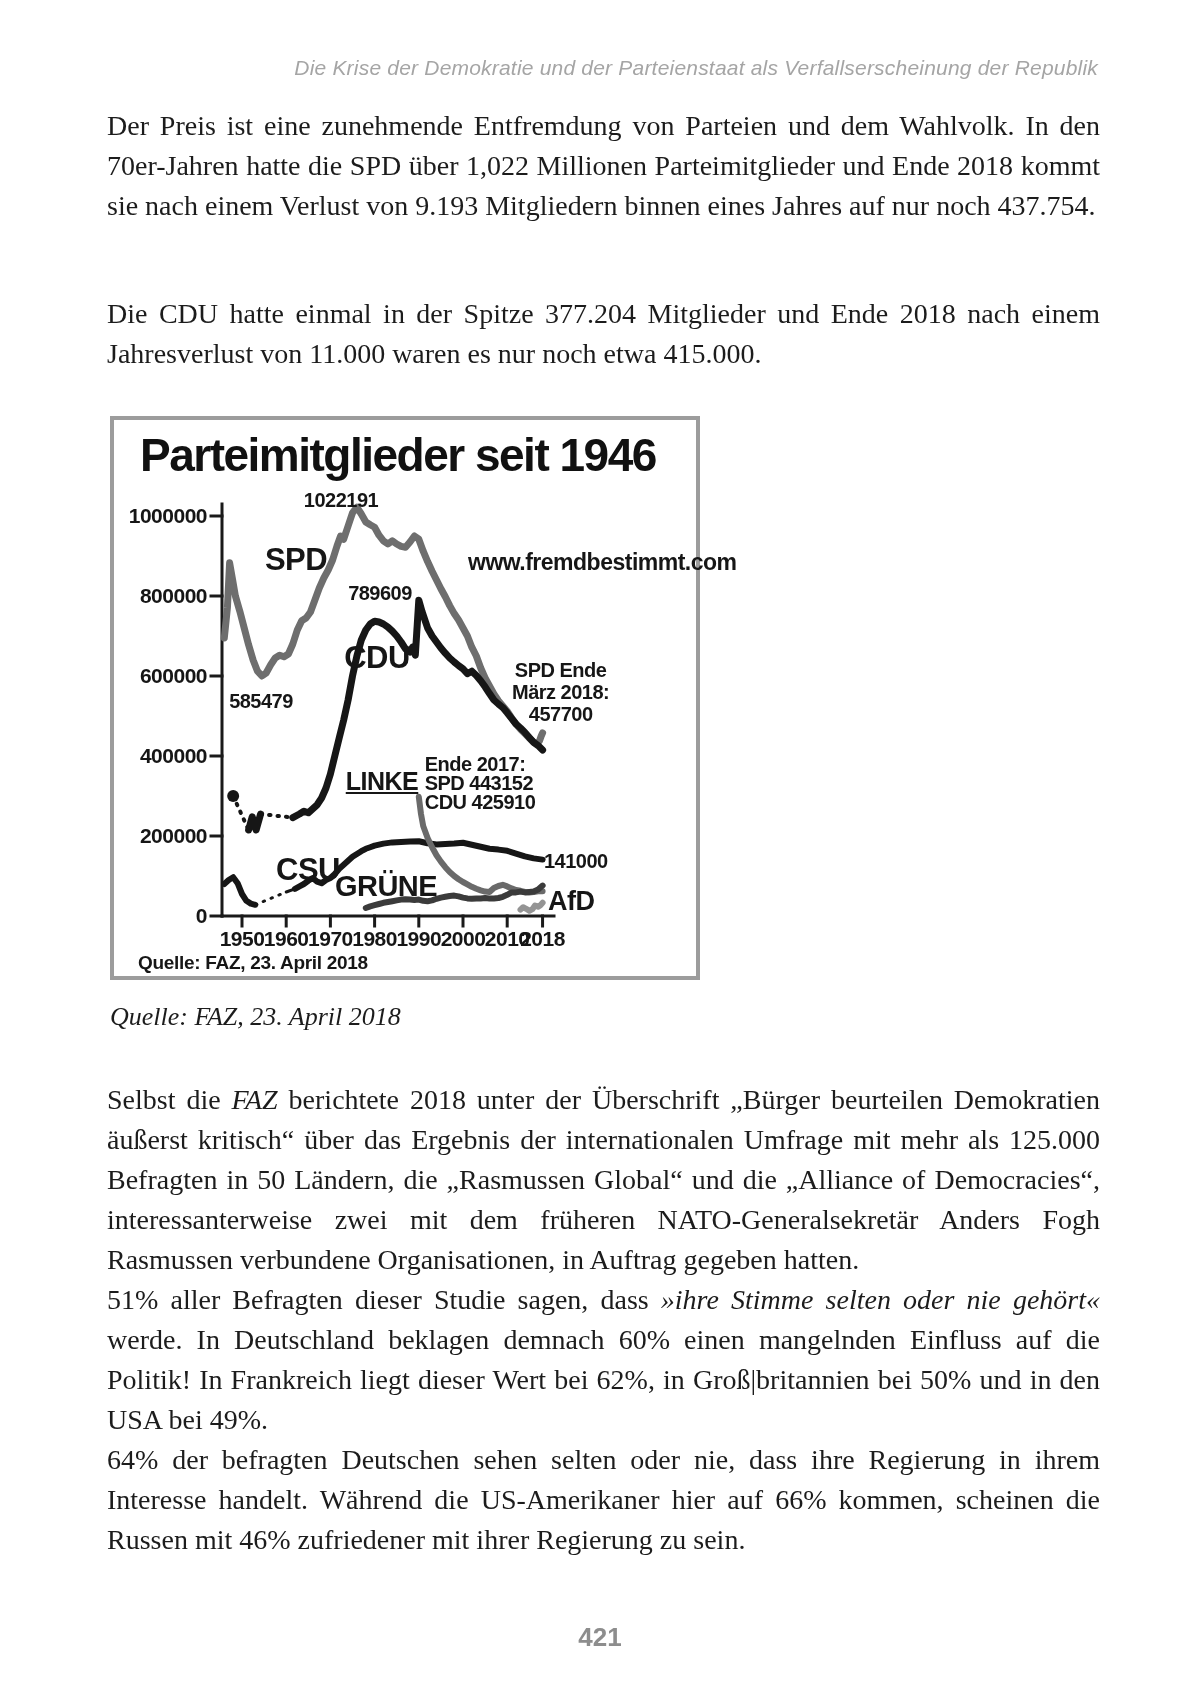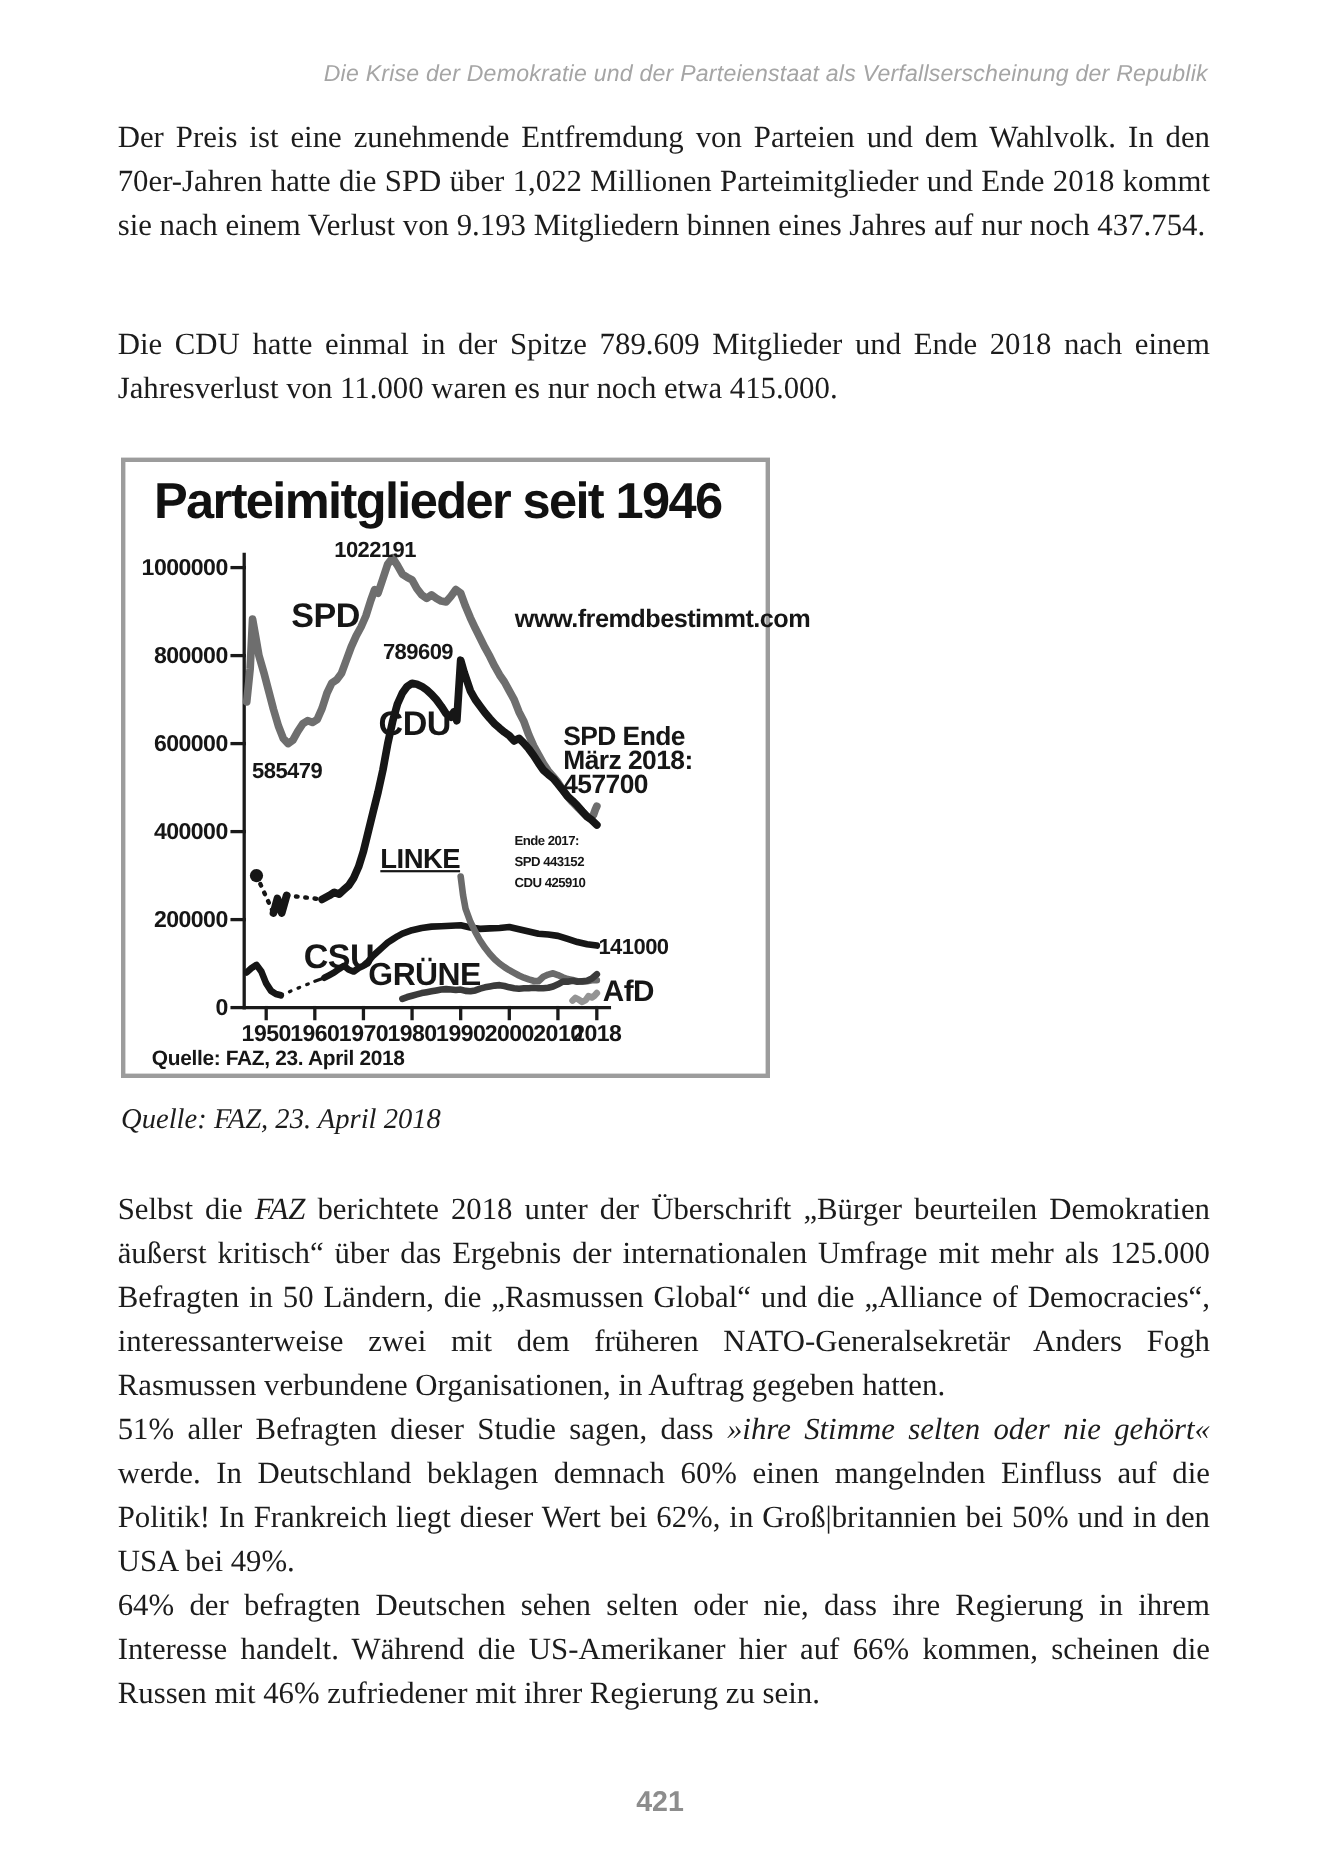--- a/index.html
+++ b/index.html
@@ -30,21 +30,21 @@
         letter-spacing:-0.5px;fill:#161616;}
 </style>
 </head>
 <body>
 
 <div class="page">
 
   <div class="running-header">Die Krise der Demokratie und der Parteienstaat als Verfallserscheinung der Republik</div>
 
   <p class="bodytext p1">Der Preis ist eine zunehmende Entfremdung von Parteien und dem Wahlvolk. In den 70er-Jahren hatte die SPD über 1,022 Millionen Parteimitglieder und Ende 2018 kommt sie nach einem Verlust von 9.193 Mitgliedern binnen eines Jahres auf nur noch 437.754.</p>
-  <p class="bodytext p2">Die CDU hatte einmal in der Spitze 789.609 Mitglieder und Ende 2018 nach einem Jahresverlust von 11.000 waren es nur noch etwa 415.000.</p>
+  <p class="bodytext p2">Die CDU hatte einmal in der Spitze 377.204 Mitglieder und Ende 2018 nach einem Jahresverlust von 11.000 waren es nur noch etwa 415.000.</p>
 
   <figure class="chart">
     <div class="chart-inner">
       <svg id="chart-svg" viewBox="0 0 590 564">
           <line x1="112" y1="88" x2="112" y2="500" stroke="#1a1a1a" stroke-width="3" stroke-linecap="square"></line>
           <line x1="112" y1="500" x2="444" y2="500" stroke="#1a1a1a" stroke-width="3" stroke-linecap="square"></line>
           <line x1="101" y1="100" x2="112" y2="100" stroke="#1a1a1a" stroke-width="3" stroke-linecap="square"></line>
           <text x="97" y="107" text-anchor="end" class="tick">1000000</text>
           <line x1="101" y1="180" x2="112" y2="180" stroke="#1a1a1a" stroke-width="3" stroke-linecap="square"></line>
           <text x="97" y="187" text-anchor="end" class="tick">800000</text>
@@ -87,24 +87,24 @@
           <polyline points="410.5,493.6 413.1,491.2 416.2,492.8 419.3,494.8 422.4,493.2 425.0,489.6 428.1,490.8 430.4,489.2 432.6,486.8" fill="none" stroke="#949494" stroke-width="6" stroke-linecap="round" stroke-linejoin="round"></polyline>
         </svg>
       <div class="chart-title">Parteimitglieder seit 1946</div>
       <div id="chart-labels">
           <div class="clabel" style="left: 231px; top: 74px; font-size: 20px; line-height: 1.05; transform: translateX(-50%);">1022191</div>
           <div class="clabel" style="left: 186px; top: 128px; font-size: 31px; line-height: 1.05; transform: translateX(-50%);">SPD</div>
           <div class="clabel" style="left: 358px; top: 134px; font-size: 23px; line-height: 1.05;">www.fremdbestimmt.com</div>
           <div class="clabel" style="left: 270px; top: 167px; font-size: 20px; line-height: 1.05; transform: translateX(-50%);">789609</div>
           <div class="clabel" style="left: 267px; top: 226px; font-size: 31px; line-height: 1.05; transform: translateX(-50%); text-align: right;">CDU</div>
           <div class="clabel" style="left: 151px; top: 275px; font-size: 20px; line-height: 1.05; transform: translateX(-50%);">585479</div>
-          <div class="clabel" style="left: 402px; top: 243px; font-size: 24px; line-height: 22px;">SPD Ende
+          <div class="clabel" style="left: 402px; top: 243px; font-size: 20px; line-height: 22px; text-align: center;">SPD Ende
 März 2018:
 457700</div>
-          <div class="clabel" style="left: 390px; top: 339px; font-size: 12px; line-height: 19px; transform: translateX(-50%);">Ende 2017:
+          <div class="clabel" style="left: 370px; top: 339px; font-size: 20px; line-height: 19px; transform: translateX(-50%);">Ende 2017:
 SPD 443152
 CDU 425910</div>
           <div class="clabel" style="left: 272px; top: 352px; font-size: 25px; line-height: 1.05; transform: translateX(-50%); text-decoration: underline;">LINKE</div>
           <div class="clabel" style="left: 198px; top: 438px; font-size: 31px; line-height: 1.05; transform: translateX(-50%);">CSU</div>
           <div class="clabel" style="left: 276px; top: 455px; font-size: 29px; line-height: 1.05; transform: translateX(-50%);">GRÜNE</div>
           <div class="clabel" style="left: 434px; top: 435px; font-size: 20px; line-height: 1.05;">141000</div>
           <div class="clabel" style="left: 438px; top: 471px; font-size: 27px; line-height: 1.05;">AfD</div>
         </div>
       <div class="chart-source">Quelle: FAZ, 23. April 2018</div>
     </div>

